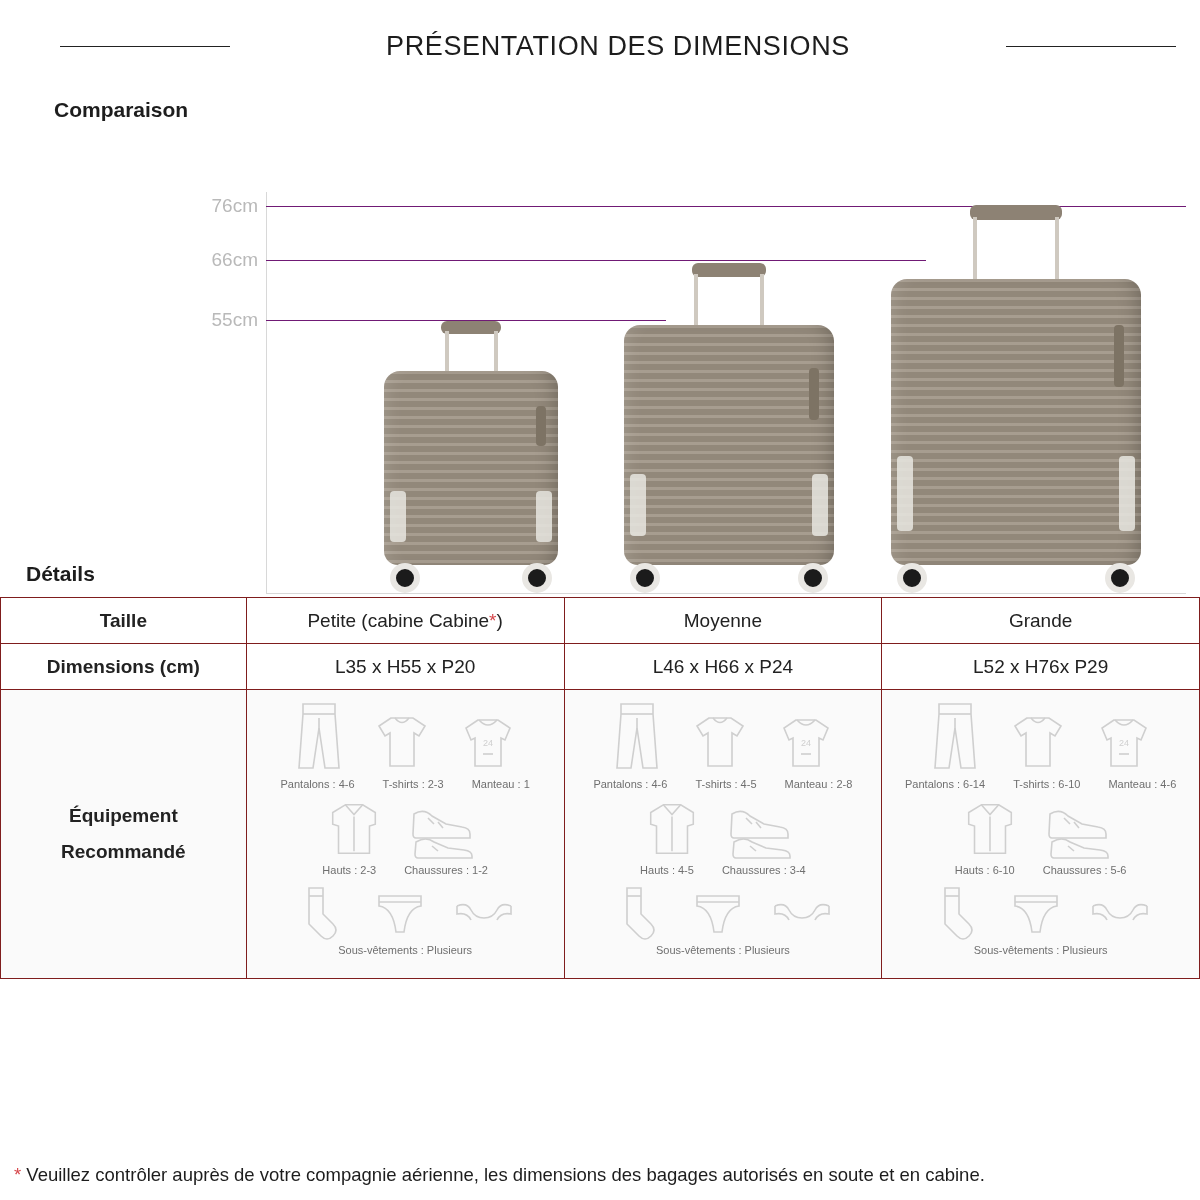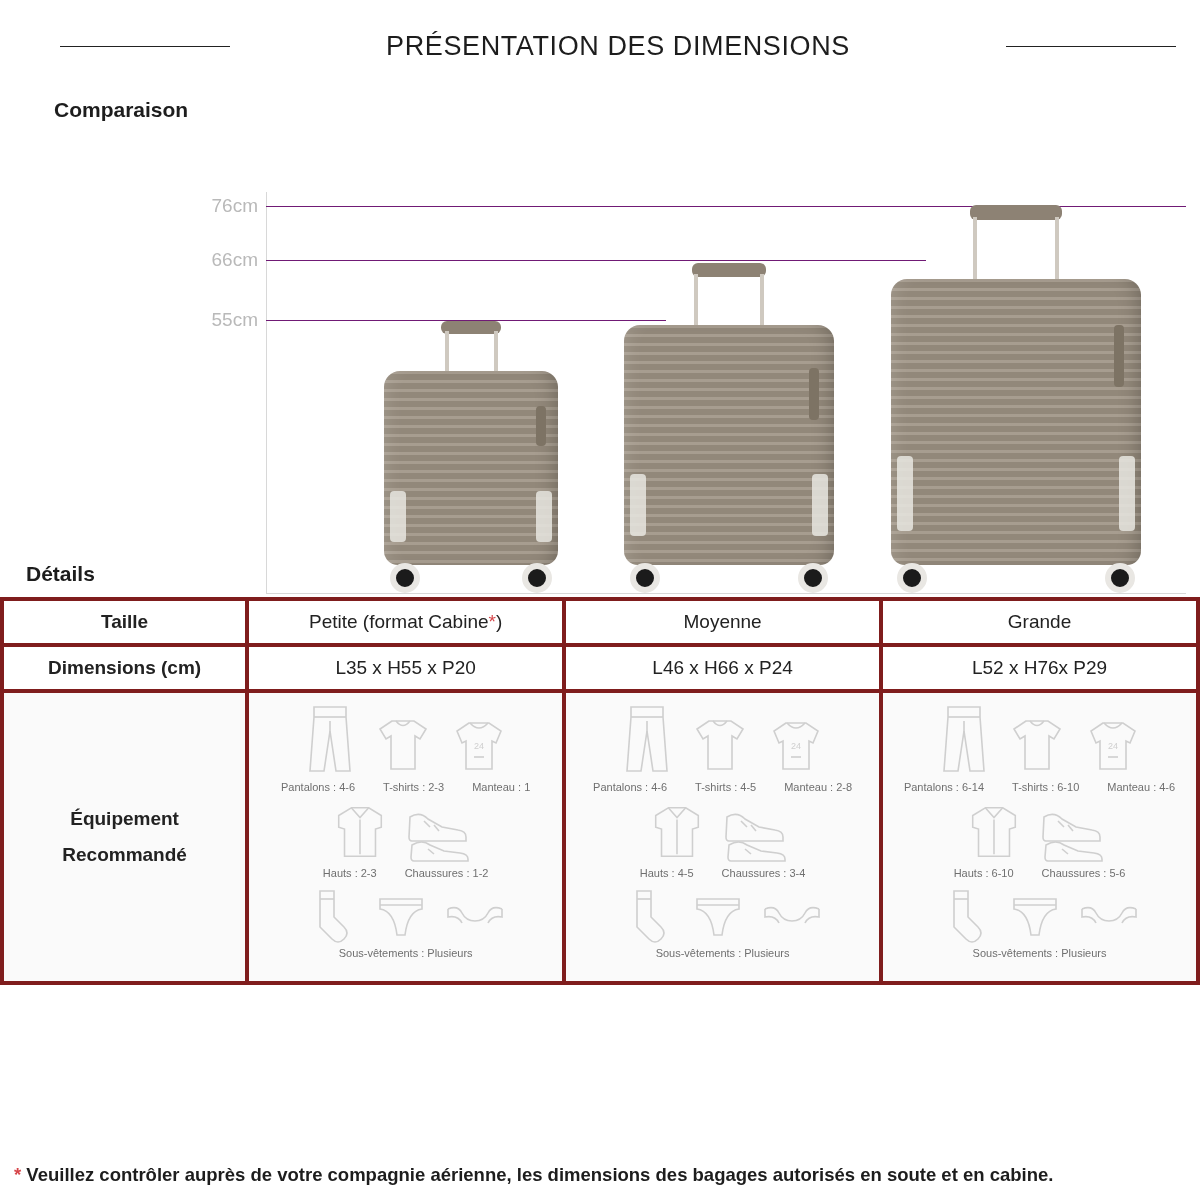--- a/index.html
+++ b/index.html
@@ -131,21 +131,21 @@
   .wheel.l { left: 6px; }
   .wheel.r { right: 6px; }
 
   
   table.spec {
     width: 1200px;
     border-collapse: collapse;
     table-layout: fixed;
   }
   table.spec td, table.spec th {
-    border: 4px solid #7f1d1d;
+    border: 1px solid #7f1d1d;
     text-align: center;
     font-weight: normal;
     font-size: 19px;
     color: #222;
   }
   table.spec .rowhead {
     font-weight: bold;
     font-size: 19px;
     width: 205px;
     background: #fff;
@@ -157,21 +157,21 @@
   .asterisk { color: #d6464a; }
 
   
   .eq {
     padding: 10px 6px 14px 6px;
   }
   .eq-row {
     display: flex;
     align-items: flex-end;
     justify-content: center;
-    gap: 14px;
+    gap: 24px;
   }
   .eq-caption {
     font-size: 11px;
     color: #6f6f6f;
     margin-top: 2px;
     white-space: nowrap;
   }
   .eq-cap-row {
     display:flex; justify-content:center; gap: 28px;
     margin-top: 2px; margin-bottom: 8px;
@@ -181,21 +181,20 @@
   svg.ico text { fill:#cfcfcf; stroke:none; font-size:9px; font-family:"Liberation Sans", sans-serif; }
 
   
   .footnote {
     position:absolute;
     left: 0; bottom: 0;
     width: 1200px;
     padding: 10px 14px 14px 14px;
     font-size: 18.5px;
     color: #1d1d1d;
-    font-weight: bold;
   }
   .footnote .star { color: #d6464a; }
 </style>
 </head>
 <body>
 
 <div class="header">
   <div class="rule"></div>
   <div class="title">PRÉSENTATION DES DIMENSIONS</div>
   <div class="rule"></div>
@@ -257,21 +256,21 @@
       <div class="wheel l"></div>
       <div class="wheel r"></div>
     </div>
   </div>
 </div>
 
 <table class="spec">
   <tbody>
       <tr>
     <td class="rowhead">Taille</td>
-    <td class="col"><span>Petite (format Cabine</span><span class="asterisk">*</span><span>)</span></td>
+    <td class="col"><span>Petite (cabine Cabine</span><span class="asterisk">*</span><span>)</span></td>
     <td class="col">Moyenne</td>
     <td class="col">Grande</td>
   </tr>
   <tr>
     <td class="rowhead">Dimensions (cm)</td>
     <td>L35 x H55 x P20</td>
     <td>L46 x H66 x P24</td>
     <td>L52 x H76x P29</td>
   </tr>
 

